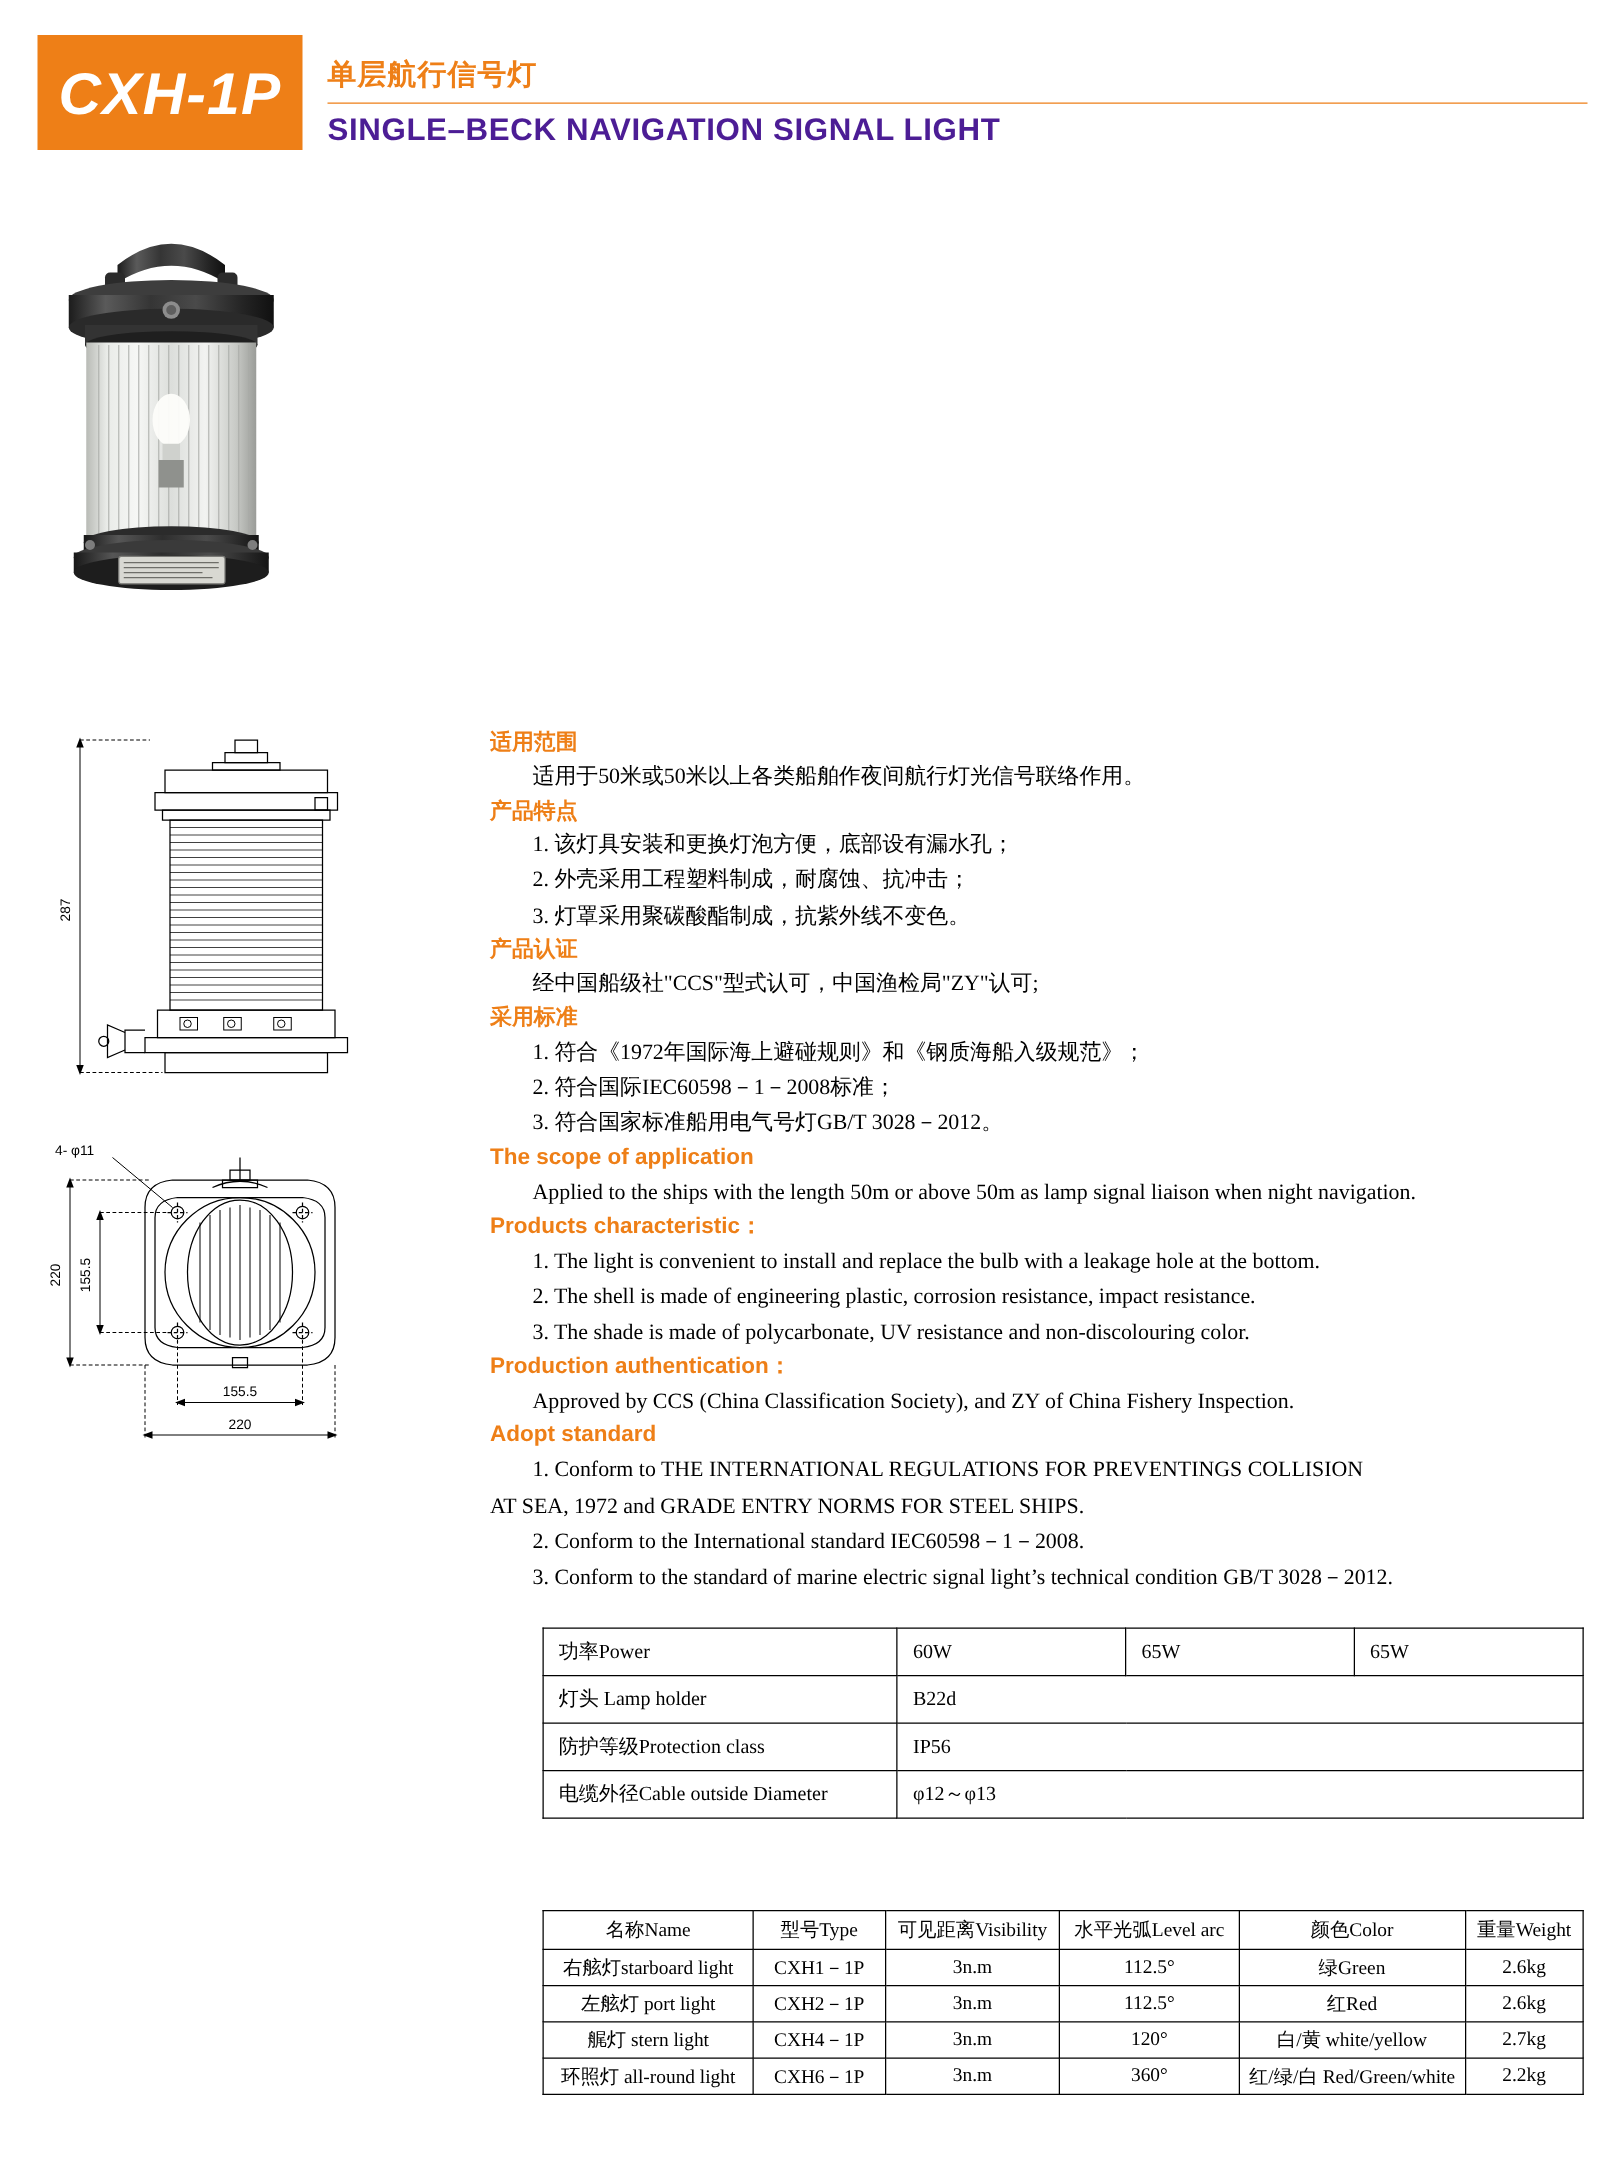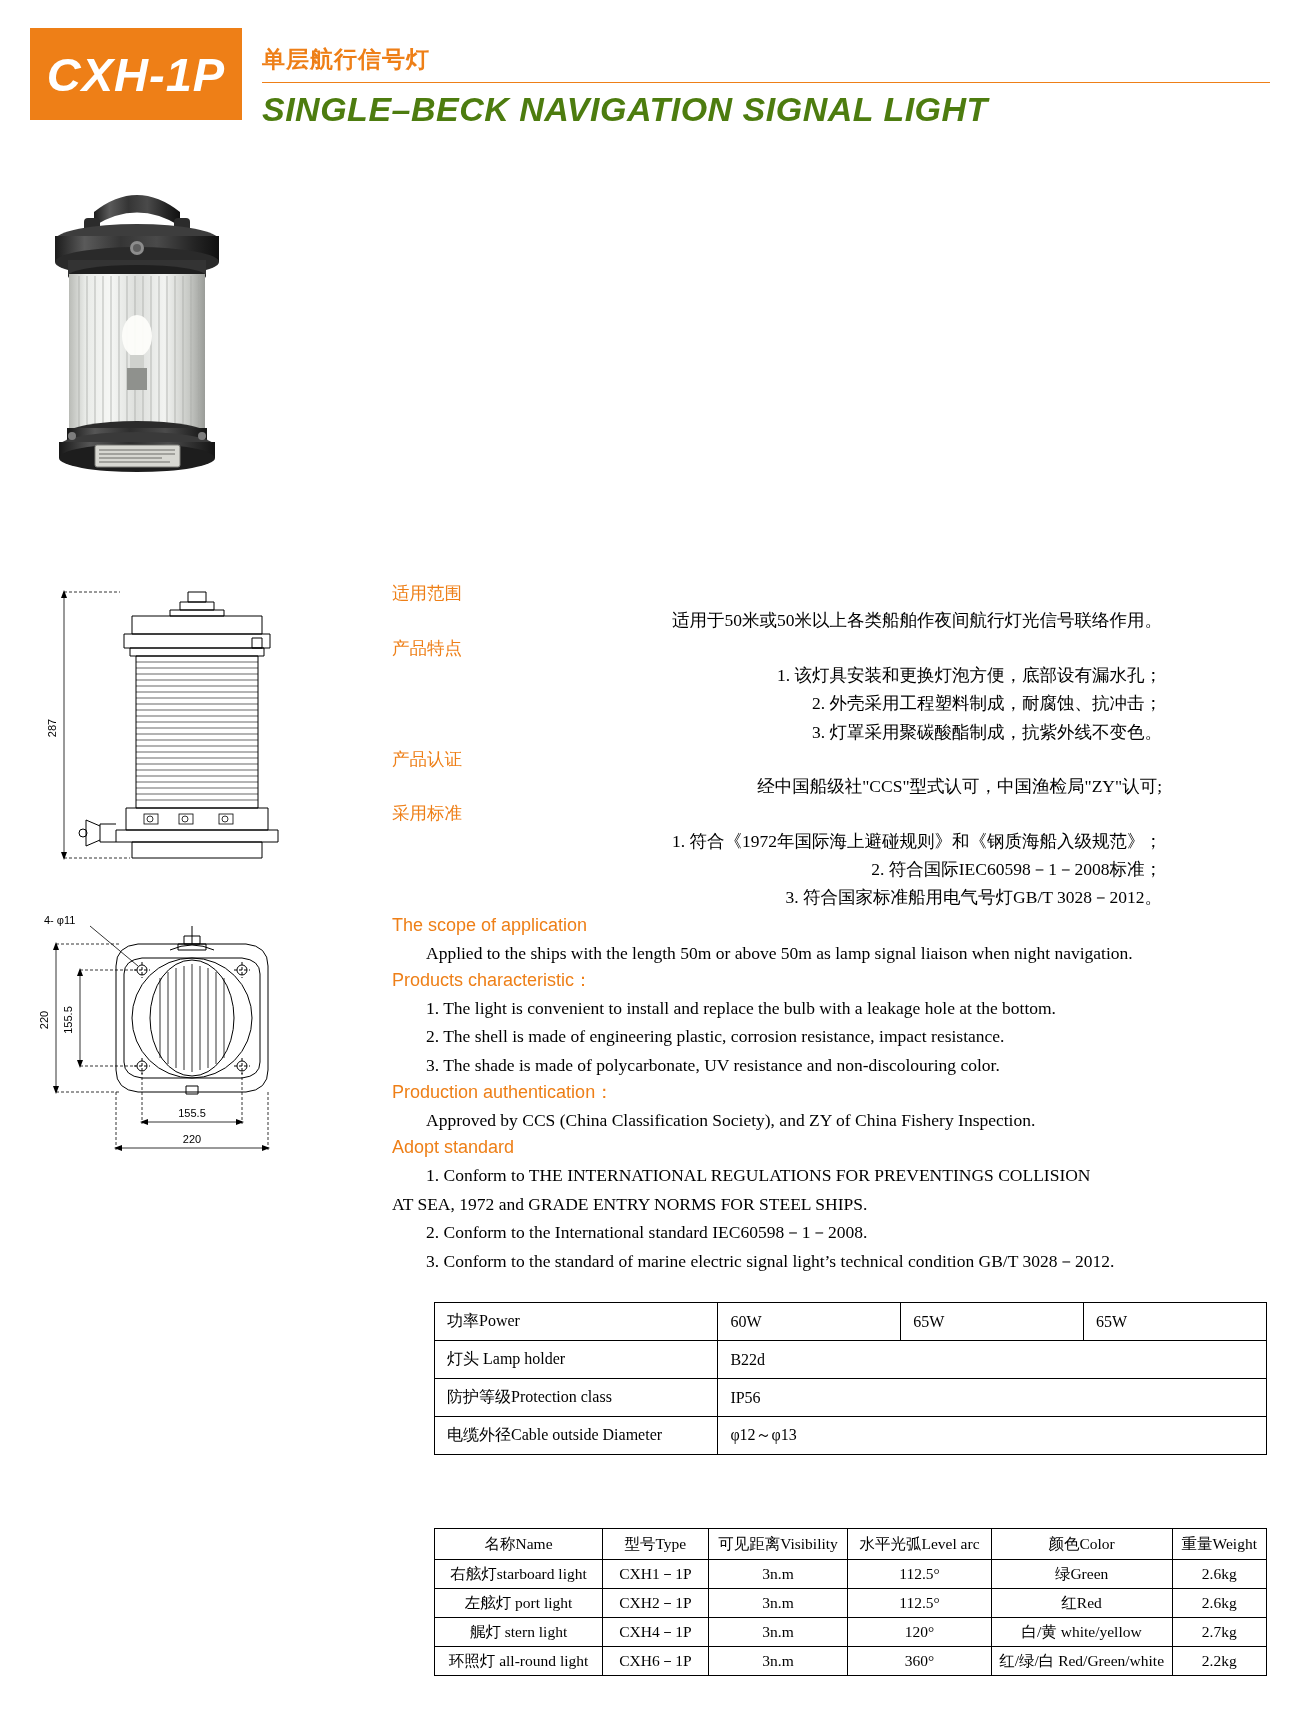--- a/index.html
+++ b/index.html
@@ -33,46 +33,46 @@
     font-weight:bold;font-size:23px;color:#ee7f17;
     letter-spacing:1px;
     padding-top:16px;
   }
   .title-rule{
     position:absolute;left:0;top:54px;width:1008px;height:1px;background:#ee7f17;
   }
   .title-en{
     position:absolute;left:0;top:62px;
     font-family:"Liberation Sans", sans-serif;
-    font-weight:bold;font-size:34px;color:#4d7c0f;letter-spacing:.5px;font-style:italic;
+    font-weight:bold;font-size:25px;color:#4c1d95;letter-spacing:.5px;
   }
 
   
   .photo{
     position:absolute;left:22px;top:160px;width:230px;height:320px;
   }
   .photo svg{display:block;}
 
   
   .drawing-front{position:absolute;left:20px;top:578px;width:340px;height:300px;}
   .drawing-top{position:absolute;left:20px;top:890px;width:340px;height:300px;}
   .drawing-front svg,.drawing-top svg{display:block;}
 
   
   .textcol{
     position:absolute;left:392px;top:580px;width:770px;
     font-size:17.5px;line-height:1.62;
   }
   .h-or{
     font-family:"Liberation Sans", sans-serif;
-    color:#ee7f17;font-weight:normal;font-size:17.5px;
+    color:#ee7f17;font-weight:bold;font-size:17.5px;
     margin:0;padding:0;line-height:1.5;
   }
   .h-or.en{font-size:18px;}
-  .p-ind{margin:0;padding:0 0 0 34px;text-align:right;}
+  .p-ind{margin:0;padding:0 0 0 34px;}
   .p-ind2{margin:0;padding:0 0 0 34px;}
   .p-flat{margin:0;padding:0;}
 
   
   table{border-collapse:collapse;}
   .spec-table{
     position:absolute;left:434px;top:1302px;width:833px;
     font-size:16px;
   }
   .spec-table td{

